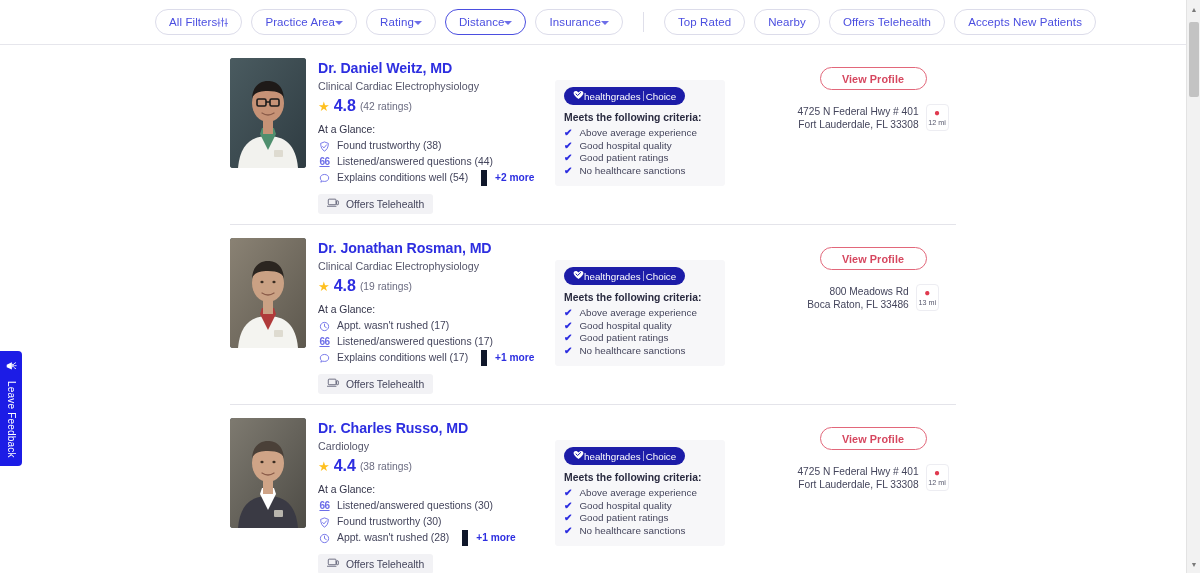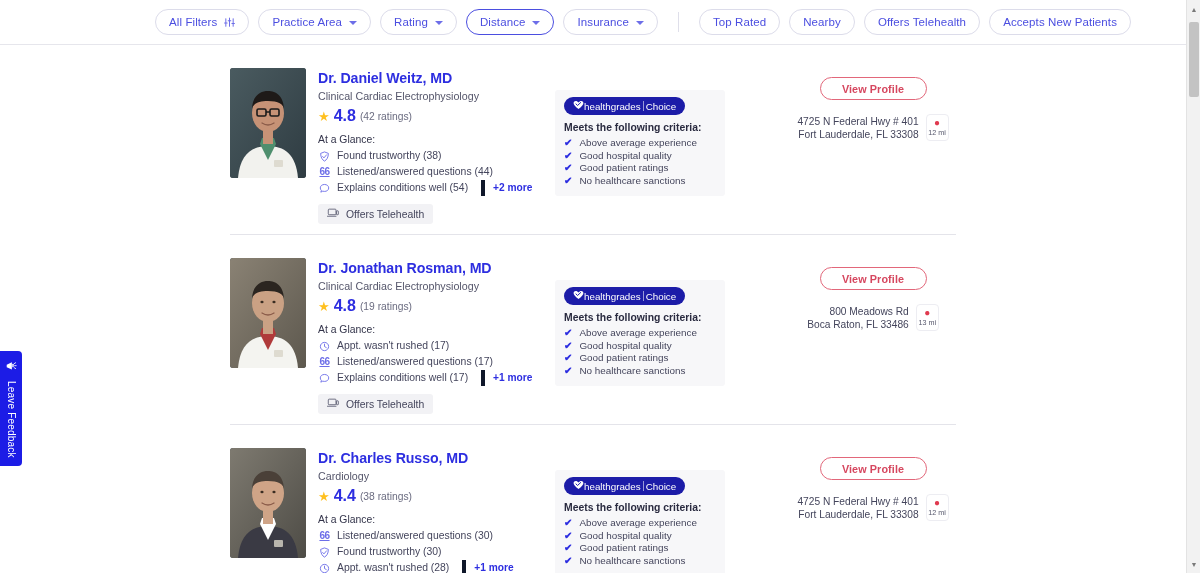--- a/index.html
+++ b/index.html
@@ -19,21 +19,20 @@
     border-bottom: 1px solid #e6e6ec;
     display: flex;
     align-items: center;
     padding-left: 155px;
     background: #fff;
   }
   .chips { display: flex; align-items: center; gap: 9px; }
   .chip {
     display: inline-flex;
     align-items: center;
-    gap: 7px;
     height: 26px;
     padding: 0 13px;
     border: 1px solid #dcdcea;
     border-radius: 13px;
     font-size: 11.5px;
     color: #4b4ee0;
     background: #fff;
     white-space: nowrap;
     letter-spacing: .1px;
   }
@@ -53,21 +52,21 @@
     background: #dfdfea;
     margin: 0 11px;
   }
 
   
   .results { position: relative; width: 1186px; }
   .card {
     position: relative;
     display: flex;
     padding: 13px 0 10px 0;
-    margin: 10px 230px;
+    margin: 0 230px;
     border-bottom: 1px solid #e4e4ea;
   }
 
   .photo-col { width: 88px; flex: 0 0 88px; }
   .photo {
     width: 76px; height: 110px;
     border-radius: 3px;
     overflow: hidden;
     background: #3d4c52;
     position: relative;
@@ -121,21 +120,21 @@
     color: #6d6ee8;
     letter-spacing: -.5px;
     text-decoration: underline;
   }
   .more-link {
     font-size: 10.2px;
     font-weight: bold;
     color: #2d2ee0;
     margin-left: 7px;
     padding-left: 8px;
-    border-left: 4px solid #0f172a;
+    border-left: 6px solid #0f172a;
     white-space: nowrap;
   }
   .telehealth {
     display: inline-flex;
     align-items: center;
     gap: 7px;
     background: #f2f2f5;
     border-radius: 3px;
     padding: 4px 9px;
     font-size: 10.4px;

